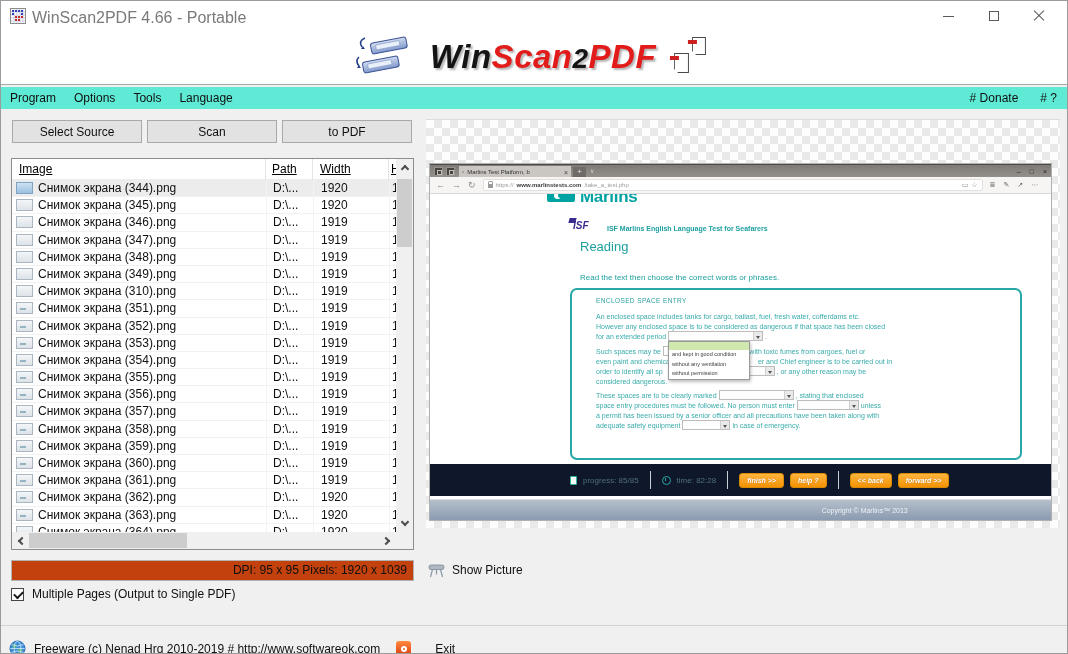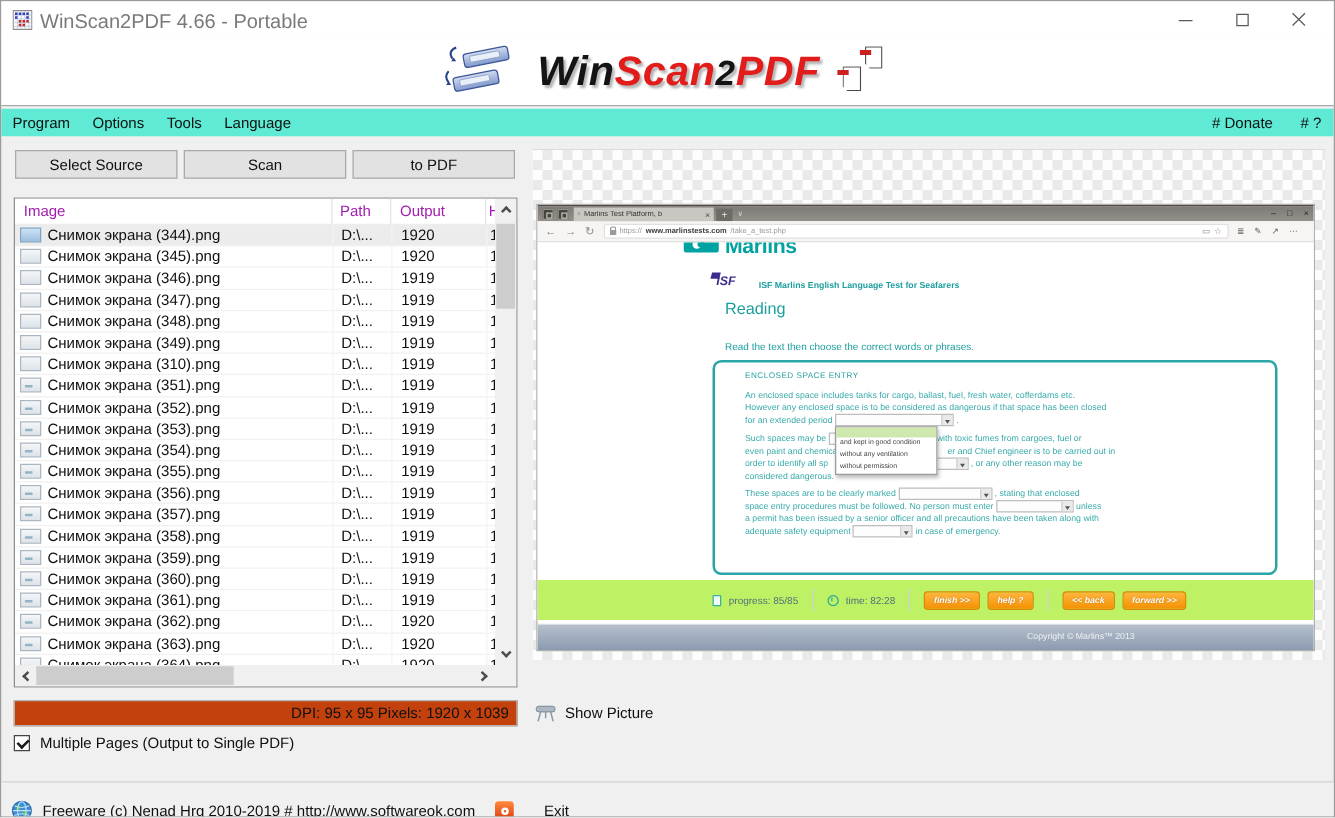--- a/index.html
+++ b/index.html
@@ -33,21 +33,21 @@
   .menu-right{position:absolute;right:8px;top:0;height:22px;display:flex;align-items:center;gap:18px;}
   .menu-right span{padding:3px 2px;}
 
   
   .tbtn{position:absolute;top:119px;width:130px;height:23px;background:#e2e2e2;border:1px solid #a9a9a9;font-size:12px;color:#101010;display:flex;align-items:center;justify-content:center;}
   .tbtn.b1{left:11px;} .tbtn.b2{left:146px;} .tbtn.b3{left:281px;}
 
   
   .listbox{position:absolute;left:10px;top:157px;width:403px;height:392px;background:#fff;border:1px solid #8d8d8d;}
   .lb-header{position:absolute;left:0;top:0;width:384px;height:21px;background:#fff;border-bottom:1px solid #ededed;}
-  .hcell{position:absolute;top:0;height:21px;font-size:12px;color:#a21caf;line-height:20px;white-space:nowrap;overflow:hidden;border-right:1px solid #e4e4e4;}
+  .hcell{position:absolute;top:0;height:21px;font-size:12px;color:#000000;line-height:20px;white-space:nowrap;overflow:hidden;border-right:1px solid #e4e4e4;text-decoration:underline;}
   .h-image{left:0;width:254px;padding-left:7px;}
   .h-path{left:254px;width:47px;padding-left:6px;}
   .h-width{left:301px;width:76px;padding-left:7px;}
   .h-h{left:377px;width:7px;padding-left:2px;border-right:none;}
   .lb-rows{position:absolute;left:0;top:21px;width:384px;height:352px;overflow:hidden;background:#fff;}
   .lb-row{position:relative;height:17.2px;border-bottom:1px solid #f1f1f1;}
   .lb-row.selected{background:#ececec;}
   .row-icon{position:absolute;left:4px;top:2px;width:17px;height:12px;border:1px solid #aab7c3;background:linear-gradient(#f4f6f8,#dde3e8);}
   .row-icon.blue{background:linear-gradient(#cde2f4,#9bc0df);border-color:#7fa3c0;}
   .row-icon.dash::after{content:'';position:absolute;left:3px;top:5px;width:6px;height:2px;background:#94b4c4;}
@@ -129,21 +129,21 @@
   .qtitle{position:absolute;left:24px;top:7px;font-size:6.5px;letter-spacing:0.4px;color:#2aa0a0;}
   .qline{position:absolute;left:24px;height:10px;display:flex;align-items:center;gap:2px;white-space:nowrap;}
   .sel{position:relative;display:inline-block;height:10px;background:#fdfdfd;border:1px solid #bdbdbd;flex:none;}
   .sel::after{content:'';position:absolute;right:0;top:0;width:8px;height:100%;background:#e9e9e9;border-left:1px solid #cfcfcf;}
   .sel::before{content:'';position:absolute;right:2px;top:4px;border-left:2px solid transparent;border-right:2px solid transparent;border-top:3px solid #555;z-index:1;}
   .gap{display:inline-block;height:1px;flex:none;}
   .dropdown{position:absolute;left:-1px;top:9px;width:82px;background:#fff;border:1px solid #9a9a9a;box-shadow:1px 2px 3px rgba(0,0,0,0.25);z-index:9;font-size:5.5px;color:#3c3c3c;}
   .dd-opt{height:9.5px;line-height:9.5px;padding-left:3px;white-space:nowrap;overflow:hidden;}
   .dd-highlight{background:#cfe8ad;height:8px;}
 
-  .progressrow{position:absolute;left:0;top:300px;right:0;height:32px;background:#bef264;display:flex;align-items:center;padding-left:140px;gap:6px;font-size:8px;color:#50707c;white-space:nowrap;}
+  .progressrow{position:absolute;left:0;top:300px;right:0;height:32px;background:#0f172a;display:flex;align-items:center;padding-left:140px;gap:6px;font-size:8px;color:#50707c;white-space:nowrap;}
   .doc-ico{width:7px;height:9px;border:1px solid #35b39b;border-radius:1px;background:#f2fbf8;flex:none;}
   .clock-ico{width:9px;height:9px;border:1.5px solid #2aa5a5;border-radius:50%;position:relative;flex:none;}
   .clock-ico::after{content:'';position:absolute;left:2.5px;top:1px;width:1px;height:3px;background:#2aa5a5;}
   .psep{width:1px;height:18px;background:#ccd1d6;margin:0 5px;flex:none;}
   .obtn{height:15px;border-radius:3px;background:linear-gradient(#ffb53e,#f39204);border:1px solid #d98a00;color:#fff;font-style:italic;font-weight:bold;font-size:7px;display:flex;align-items:center;justify-content:center;padding:0 7px;flex:none;text-shadow:0 0 1px rgba(130,70,0,0.6);}
   .pfooter{position:absolute;left:0;bottom:0;right:0;height:21px;background:linear-gradient(#b6c0cc,#8a9ab0);border-top:1px solid #d8dde4;}
   .pcopy{position:absolute;left:70%;top:50%;transform:translate(-50%,-50%);font-size:7px;color:#eef1f5;white-space:nowrap;}
 </style>
 </head>
 <body>
@@ -230,21 +230,21 @@
   </div>
 
   <div class="tbtn b1">Select Source</div>
   <div class="tbtn b2">Scan</div>
   <div class="tbtn b3">to PDF</div>
 
   <div class="listbox">
     <div class="lb-header">
       <div class="hcell h-image">Image</div>
       <div class="hcell h-path">Path</div>
-      <div class="hcell h-width">Output</div>
+      <div class="hcell h-width">Width</div>
       <div class="hcell h-h">H</div>
     </div>
     <div class="lb-rows">
         <div class="lb-row selected">
       <span class="row-icon blue"></span>
       <span class="cell c-name">Снимок экрана (344).png</span>
       <span class="cell c-path">D:\...</span>
       <span class="cell c-width">1920</span>
       <span class="cell c-h">1</span>
     </div>

